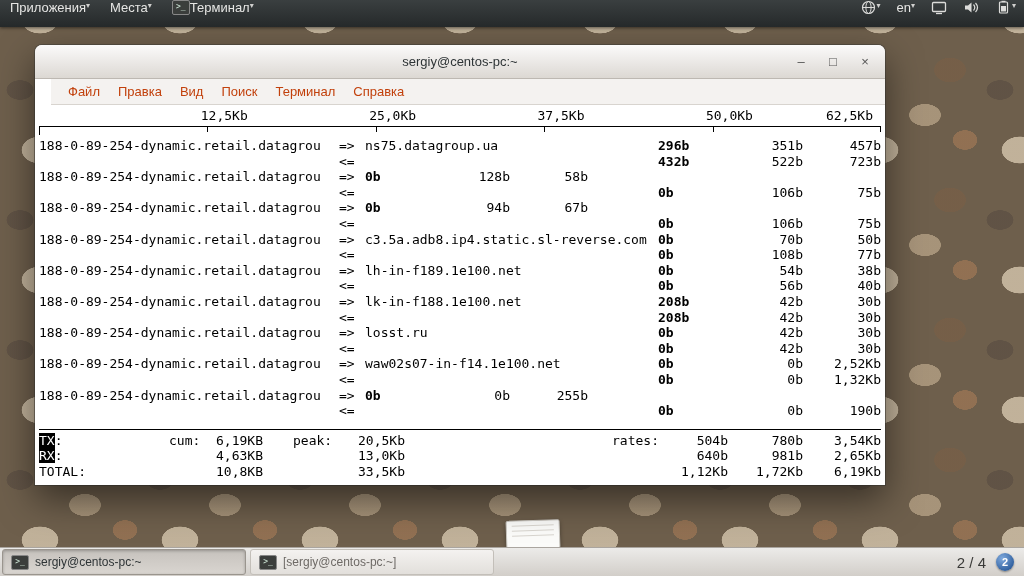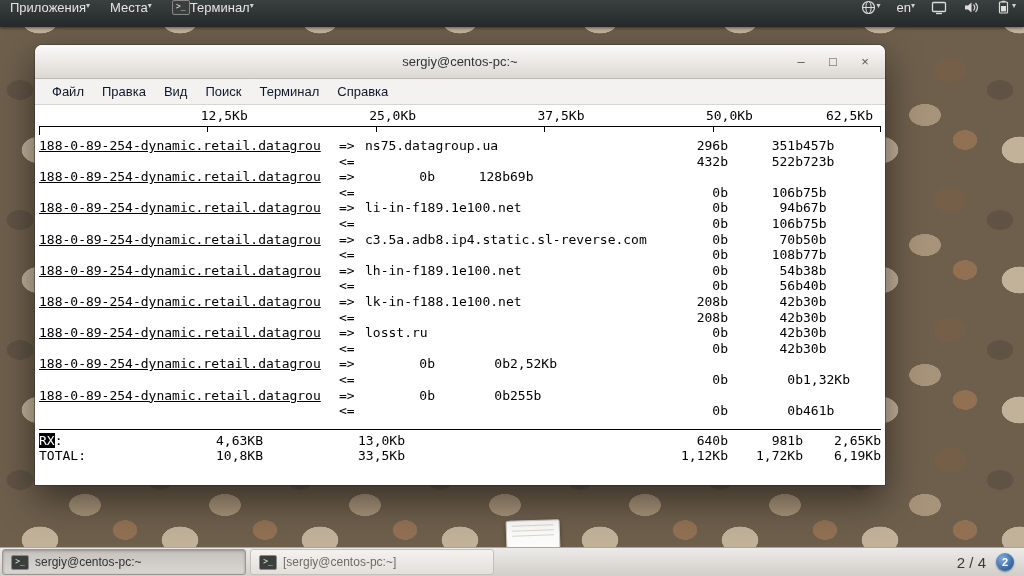--- a/index.html
+++ b/index.html
@@ -64,41 +64,41 @@
     height:33px;flex:0 0 auto;border-radius:7px 7px 0 0;position:relative;
     background:linear-gradient(#fbfafa,#dcd8d3);
     border-bottom:1px solid #bdb8b2;
     display:flex;align-items:center;justify-content:center;
     font-size:13px;color:#2e3436;
   }
   .win-controls{position:absolute;right:12px;top:0;height:100%;display:flex;align-items:center;gap:16px;color:#555;}
   .win-btn{width:16px;text-align:center;font-size:13px;line-height:16px;cursor:default;}
   .menubar{
     height:25px;flex:0 0 auto;background:#f4f2f0;border-bottom:1px solid #d8d4cf;
-    display:flex;align-items:center;padding-left:8px;font-size:13px;color:#0f172a;
+    display:flex;align-items:center;padding-left:8px;font-size:13px;color:#c2410c;margin-left:16px;
   }
   .menu-item{padding:0 9px;}
 
   
   .term{
     flex:1;background:#fff;color:#000;overflow:hidden;position:relative;
     font-family:"DejaVu Sans Mono",monospace;font-size:13px;
     padding:3px 4px 0 4px;
   }
   .scale-row{position:relative;height:15px;}
   .scale-label{position:absolute;top:0;transform:translateX(-50%);}
   .ruler{position:relative;height:7px;border-top:1px solid #000;margin-top:3px;margin-bottom:4px;}
   .tick{position:absolute;top:-1px;width:1px;height:6px;background:#000;}
   .tline{display:flex;height:15.6px;line-height:15.6px;white-space:pre;}
-  .c-local{width:300px;overflow:hidden;text-decoration:underline;}
+  .c-local{width:300px;overflow:hidden;}
   .c-arrow{width:26px;}
   .c-remote{flex:1;overflow:hidden;}
-  .c-r{width:70px;text-align:right;}
+  .c-r{width:70px;font-weight:bold;}
   .c-r2{width:75px;text-align:right;}
-  .c-r3{width:78px;}
+  .c-r3{width:78px;text-align:right;}
 
   .f-sep{border-top:1px solid #000;margin-top:10px;margin-bottom:3px;}
   .fline{display:flex;height:15.6px;line-height:15.6px;white-space:pre;}
   .f-label{width:130px;}
   .hl{background:#000;color:#fff;}
   .f-cl{width:36px;}
   .f-cv{width:58px;text-align:right;}
   .f-pl{width:46px;margin-left:30px;}
   .f-pv{width:66px;text-align:right;}
   .f-rl{flex:1;text-align:right;}
@@ -243,47 +243,58 @@
       <span class="tick" style="left:60%"></span>
       <span class="tick" style="left:80%"></span>
       <span class="tick" style="right:0"></span>
     </div>
 
     <div>
 
       <div class="tline"><span class="c-local">188-0-89-254-dynamic.retail.datagrou</span><span class="c-arrow">=&gt;</span><span class="c-remote">ns75.datagroup.ua</span><span class="c-r">296b</span><span class="c-r2">351b</span><span class="c-r3">457b</span></div>
       <div class="tline"><span class="c-local"></span><span class="c-arrow">&lt;=</span><span class="c-remote"></span><span class="c-r">432b</span><span class="c-r2">522b</span><span class="c-r3">723b</span></div>
 
-      <div class="tline"><span class="c-local">188-0-89-254-dynamic.retail.datagrou</span><span class="c-arrow">=&gt;</span><span class="c-r">0b</span><span class="c-r2">128b</span><span class="c-r3">69b</span></div>
+      <div class="tline"><span class="c-local">188-0-89-254-dynamic.retail.datagrou</span><span class="c-arrow">=&gt;</span><span class="c-r">0b</span><span class="c-r2">128b</span><span class="c-r3">58b</span></div>
       <div class="tline"><span class="c-local"></span><span class="c-arrow">&lt;=</span><span class="c-remote"></span><span class="c-r">0b</span><span class="c-r2">106b</span><span class="c-r3">75b</span></div>
 
-      <div class="tline"><span class="c-local">188-0-89-254-dynamic.retail.datagrou</span><span class="c-arrow">=&gt;</span><span class="c-remote">li-in-f189.1e100.net</span><span class="c-r">0b</span><span class="c-r2">94b</span><span class="c-r3">67b</span></div>
+      <div class="tline"><span class="c-local">188-0-89-254-dynamic.retail.datagrou</span><span class="c-arrow">=&gt;</span><span class="c-r">0b</span><span class="c-r2">94b</span><span class="c-r3">67b</span></div>
       <div class="tline"><span class="c-local"></span><span class="c-arrow">&lt;=</span><span class="c-remote"></span><span class="c-r">0b</span><span class="c-r2">106b</span><span class="c-r3">75b</span></div>
 
       <div class="tline"><span class="c-local">188-0-89-254-dynamic.retail.datagrou</span><span class="c-arrow">=&gt;</span><span class="c-remote">c3.5a.adb8.ip4.static.sl-reverse.com</span><span class="c-r">0b</span><span class="c-r2">70b</span><span class="c-r3">50b</span></div>
       <div class="tline"><span class="c-local"></span><span class="c-arrow">&lt;=</span><span class="c-remote"></span><span class="c-r">0b</span><span class="c-r2">108b</span><span class="c-r3">77b</span></div>
 
       <div class="tline"><span class="c-local">188-0-89-254-dynamic.retail.datagrou</span><span class="c-arrow">=&gt;</span><span class="c-remote">lh-in-f189.1e100.net</span><span class="c-r">0b</span><span class="c-r2">54b</span><span class="c-r3">38b</span></div>
       <div class="tline"><span class="c-local"></span><span class="c-arrow">&lt;=</span><span class="c-remote"></span><span class="c-r">0b</span><span class="c-r2">56b</span><span class="c-r3">40b</span></div>
 
       <div class="tline"><span class="c-local">188-0-89-254-dynamic.retail.datagrou</span><span class="c-arrow">=&gt;</span><span class="c-remote">lk-in-f188.1e100.net</span><span class="c-r">208b</span><span class="c-r2">42b</span><span class="c-r3">30b</span></div>
       <div class="tline"><span class="c-local"></span><span class="c-arrow">&lt;=</span><span class="c-remote"></span><span class="c-r">208b</span><span class="c-r2">42b</span><span class="c-r3">30b</span></div>
 
       <div class="tline"><span class="c-local">188-0-89-254-dynamic.retail.datagrou</span><span class="c-arrow">=&gt;</span><span class="c-remote">losst.ru</span><span class="c-r">0b</span><span class="c-r2">42b</span><span class="c-r3">30b</span></div>
       <div class="tline"><span class="c-local"></span><span class="c-arrow">&lt;=</span><span class="c-remote"></span><span class="c-r">0b</span><span class="c-r2">42b</span><span class="c-r3">30b</span></div>
 
-      <div class="tline"><span class="c-local">188-0-89-254-dynamic.retail.datagrou</span><span class="c-arrow">=&gt;</span><span class="c-r">0b</span><span class="c-r2">0b</span><span class="c-r3">2,52Kb</span></div>
+      <div class="tline"><span class="c-local">188-0-89-254-dynamic.retail.datagrou</span><span class="c-arrow">=&gt;</span><span class="c-remote">waw02s07-in-f14.1e100.net</span><span class="c-r">0b</span><span class="c-r2">0b</span><span class="c-r3">2,52Kb</span></div>
       <div class="tline"><span class="c-local"></span><span class="c-arrow">&lt;=</span><span class="c-remote"></span><span class="c-r">0b</span><span class="c-r2">0b</span><span class="c-r3">1,32Kb</span></div>
 
       <div class="tline"><span class="c-local">188-0-89-254-dynamic.retail.datagrou</span><span class="c-arrow">=&gt;</span><span class="c-r">0b</span><span class="c-r2">0b</span><span class="c-r3">255b</span></div>
-      <div class="tline"><span class="c-local"></span><span class="c-arrow">&lt;=</span><span class="c-remote"></span><span class="c-r">0b</span><span class="c-r2">0b</span><span class="c-r3">461b</span></div>
+      <div class="tline"><span class="c-local"></span><span class="c-arrow">&lt;=</span><span class="c-remote"></span><span class="c-r">0b</span><span class="c-r2">0b</span><span class="c-r3">190b</span></div>
     </div>
 
     <div class="f-sep"></div>
     <div>
+      <div class="fline">
+        <span class="f-label"><span class="hl">TX</span><span>:</span></span>
+        <span class="f-cl">cum:</span>
+        <span class="f-cv">6,19KB</span>
+        <span class="f-pl">peak:</span>
+        <span class="f-pv">20,5Kb</span>
+        <span class="f-rl">rates:</span>
+        <span class="f-r1">504b</span>
+        <span class="f-r2">780b</span>
+        <span class="f-r3">3,54Kb</span>
+      </div>
       <div class="fline">
         <span class="f-label"><span class="hl">RX</span><span>:</span></span>
         <span class="f-cl"></span>
         <span class="f-cv">4,63KB</span>
         <span class="f-pl"></span>
         <span class="f-pv">13,0Kb</span>
         <span class="f-rl"></span>
         <span class="f-r1">640b</span>
         <span class="f-r2">981b</span>
         <span class="f-r3">2,65Kb</span>

